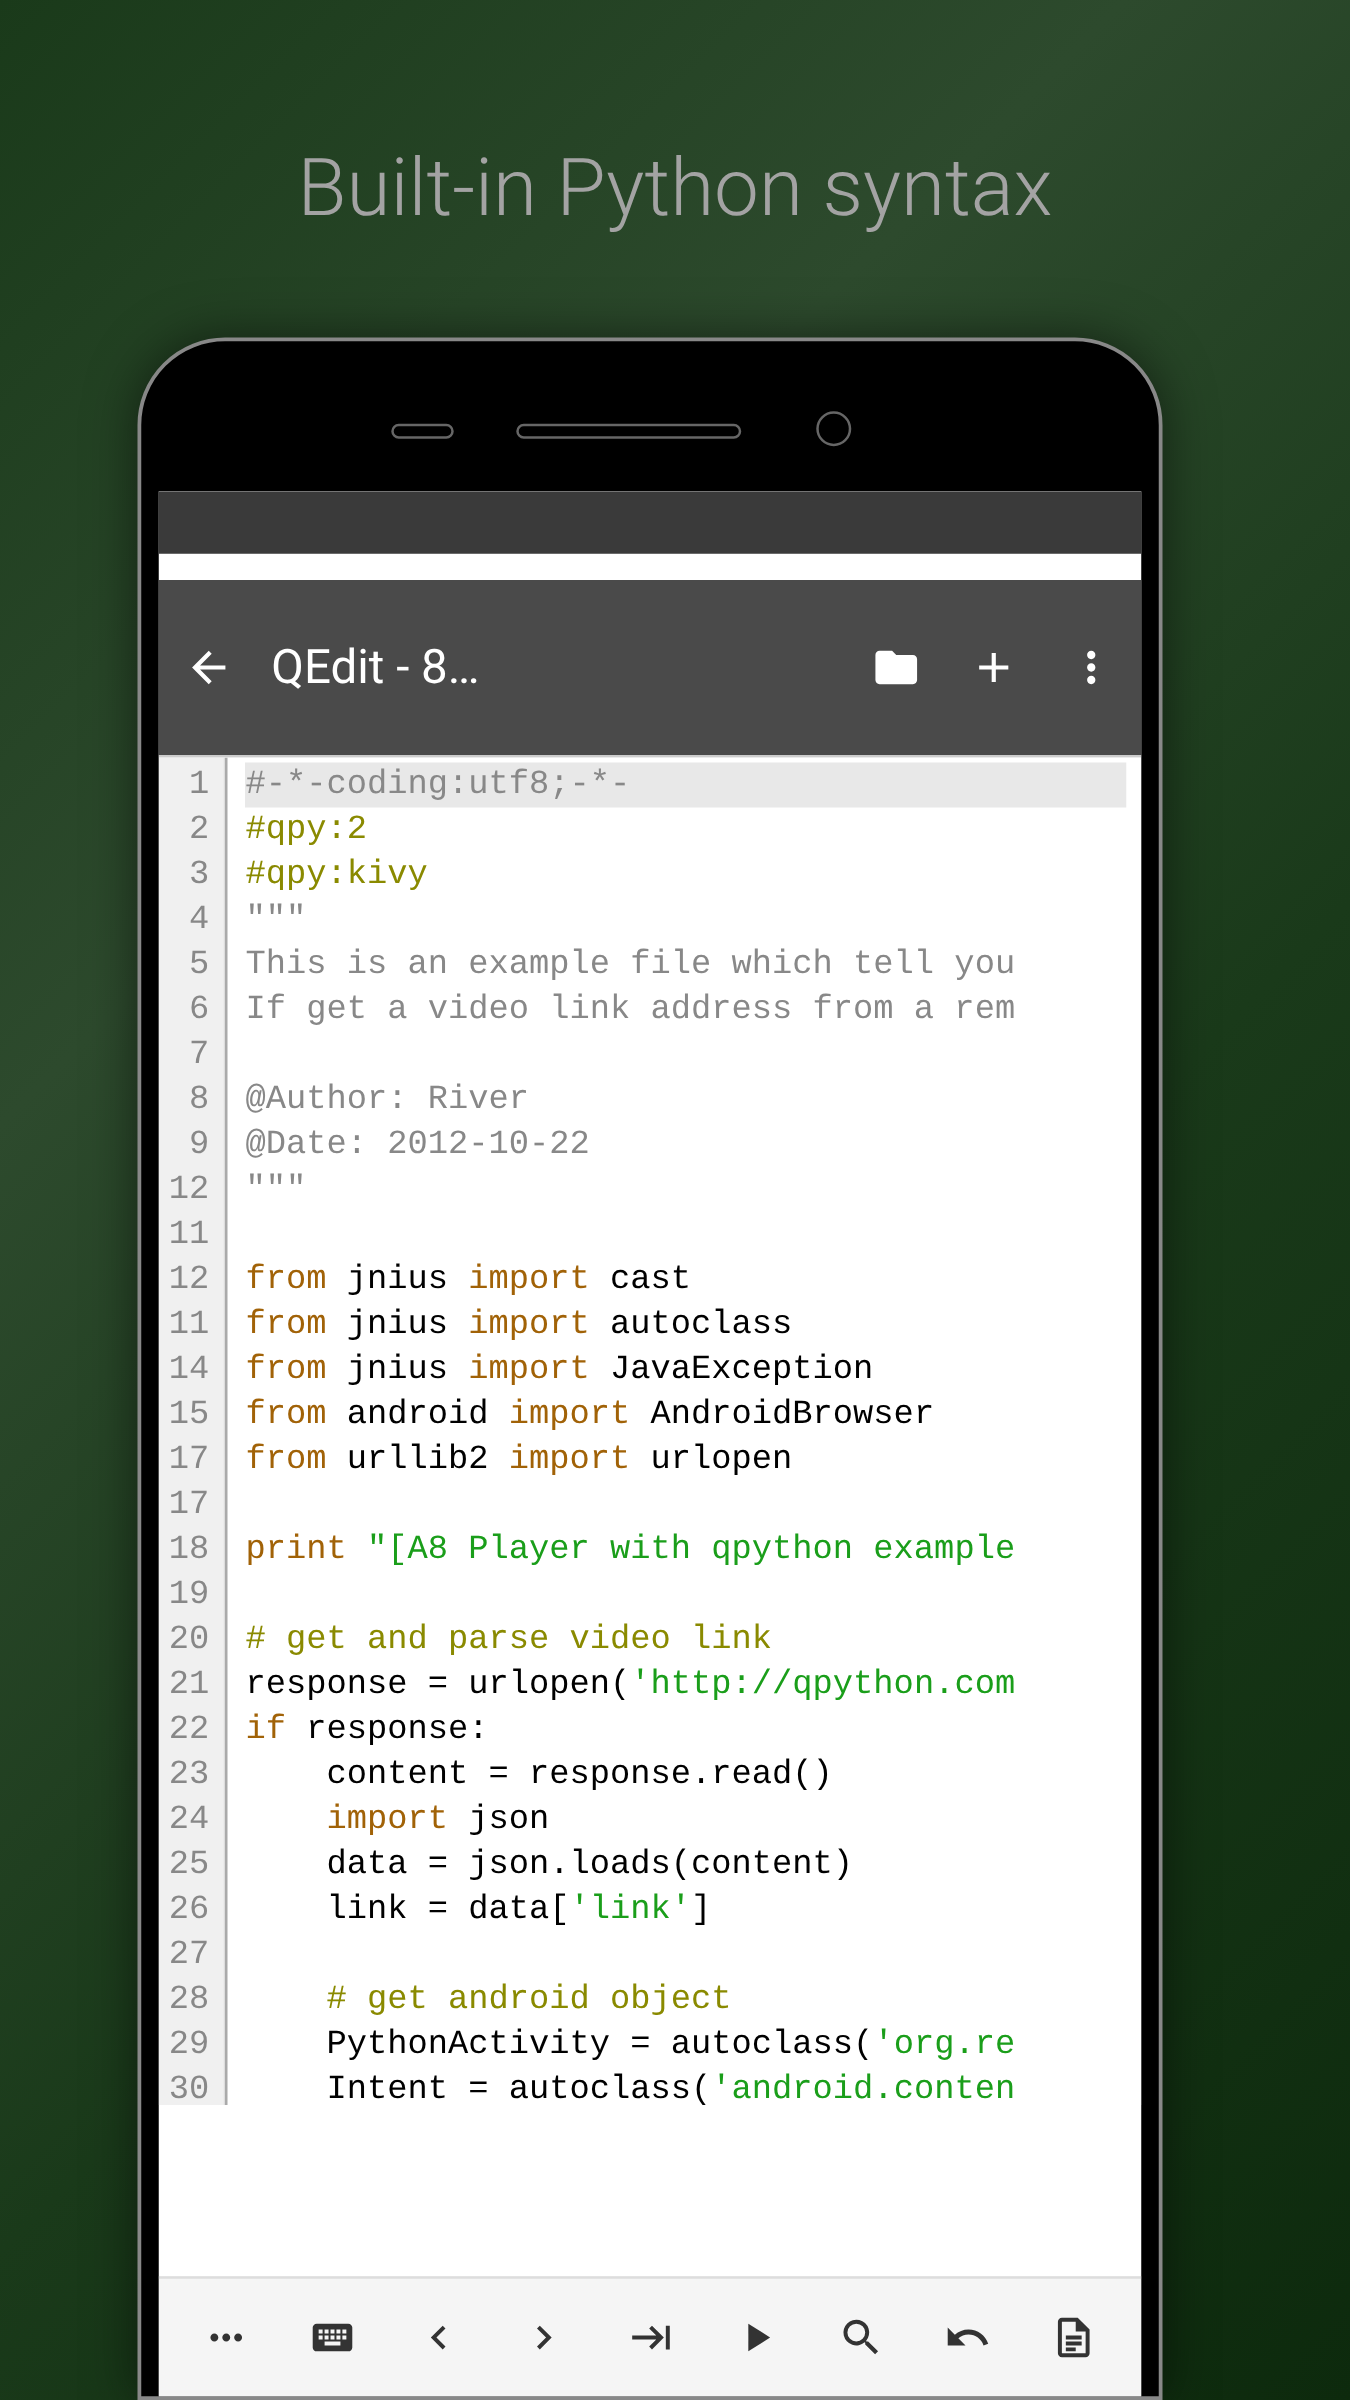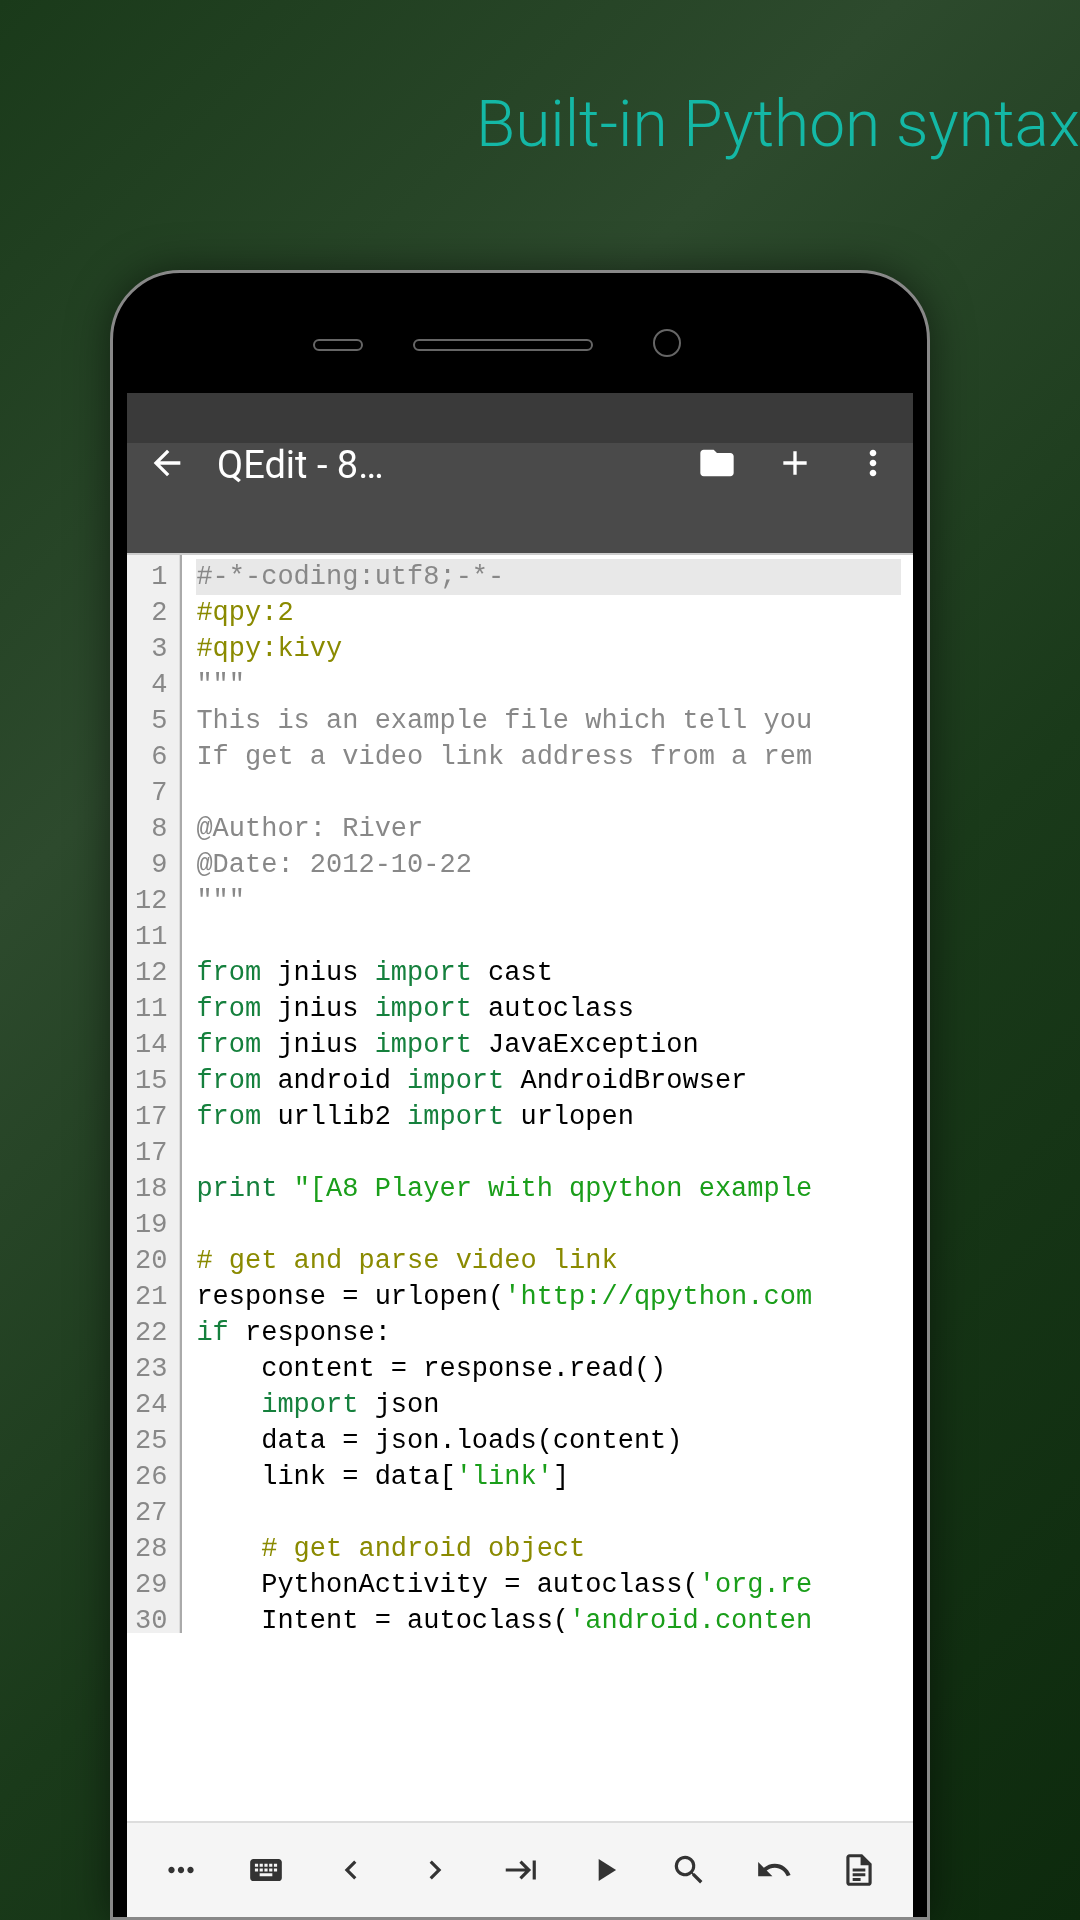--- a/index.html
+++ b/index.html
@@ -6,25 +6,25 @@
   body {
     width: 1080px;
     height: 1920px;
     background: linear-gradient(135deg, #1a3a1a 0%, #2d4a2d 30%, #1a3a1a 60%, #0d2a0d 100%);
     background-color: #1a3a1a;
     font-family: -apple-system, BlinkMacSystemFont, "Segoe UI", Roboto, sans-serif;
     position: relative;
     overflow: hidden;
   }
   .promo-title {
-    text-align: right;
-    color: #14b8a6;
+    text-align: center;
+    color: #a3a3a3;
     font-size: 64px;
     font-weight: 300;
-    padding-top: 87px;
+    padding-top: 113px;
     line-height: 1.2;
   }
   .phone-frame {
     position: absolute;
     left: 110px;
     top: 270px;
     width: 820px;
     height: 1650px;
     border: 3px solid #888;
     border-radius: 70px 70px 0 0;
@@ -61,26 +61,27 @@
     left: 14px; right: 14px;
     top: 120px; bottom: 0;
     background: #fff;
     overflow: hidden;
   }
   .status-bar {
     height: 50px;
     background: #3a3a3a;
   }
   .app-bar {
-    height: 110px;
+    height: 140px;
     background: #4a4a4a;
     display: flex;
-    align-items: flex-start;
+    align-items: center;
     padding: 0 20px;
     color: #fff;
+    margin-top: 21px;
   }
   .back-arrow { width: 40px; height: 40px; cursor: pointer; }
   .back-arrow svg { width: 100%; height: 100%; }
   .app-title {
     font-size: 38px;
     font-weight: 400;
     margin-left: 30px;
     flex: 1;
     white-space: nowrap;
     overflow: hidden;
@@ -115,21 +116,21 @@
     white-space: pre;
     overflow: hidden;
     flex: 1;
     background: #fff;
     border-left: 2px solid #aaa;
   }
   .code .line { height: 36px; color: #000; }
   .code .line.hl { background: #e8e8e8; }
   .cmt { color: #8a8a00; text-align: right; }
   .str { color: #1a9e1a; }
-  .kw  { color: #15803d; font-weight: 500; }
+  .kw  { color: #a16207; font-weight: 500; }
   .doc { color: #888; }
   .bottom-bar {
     position: absolute;
     bottom: 0; left: 0; right: 0;
     height: 96px;
     background: #f5f5f5;
     border-top: 2px solid #ddd;
     display: flex;
     align-items: center;
     justify-content: space-around;

